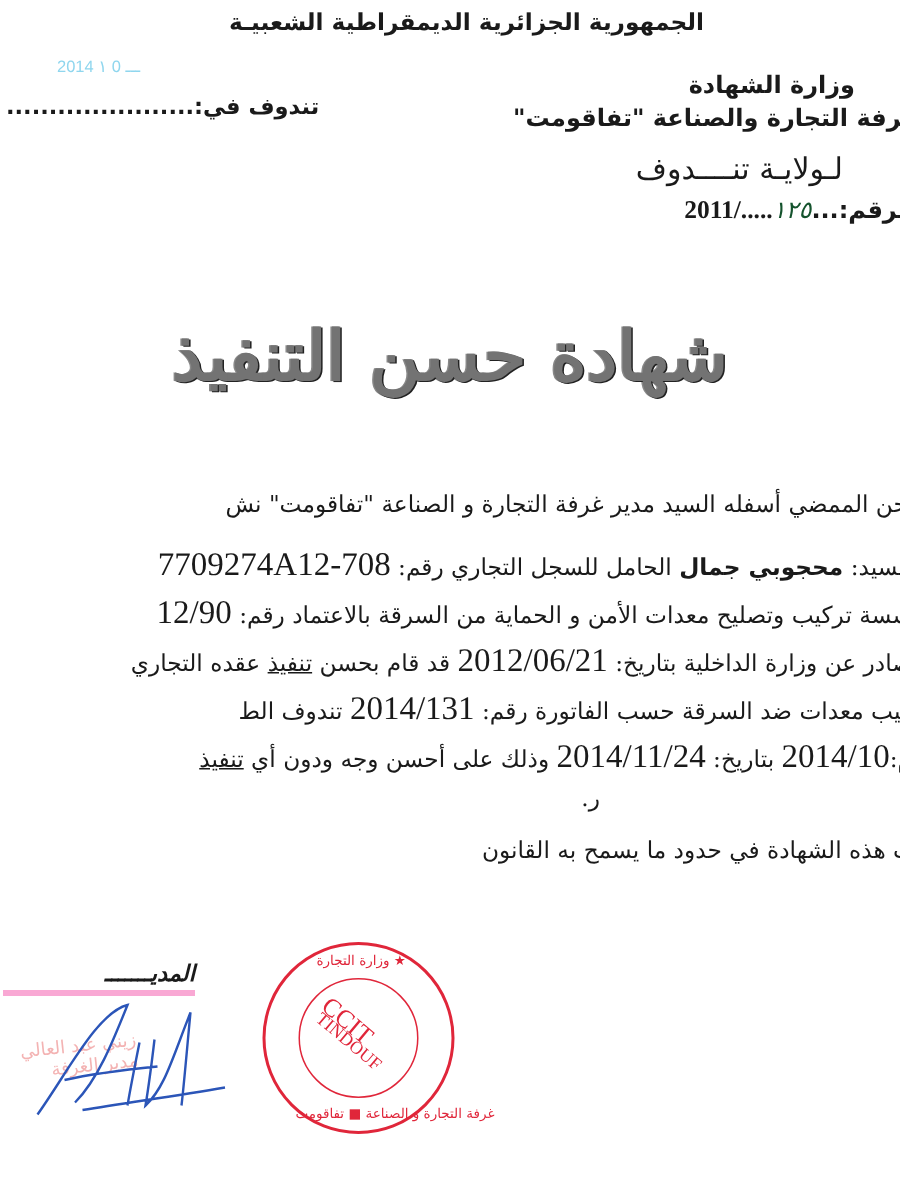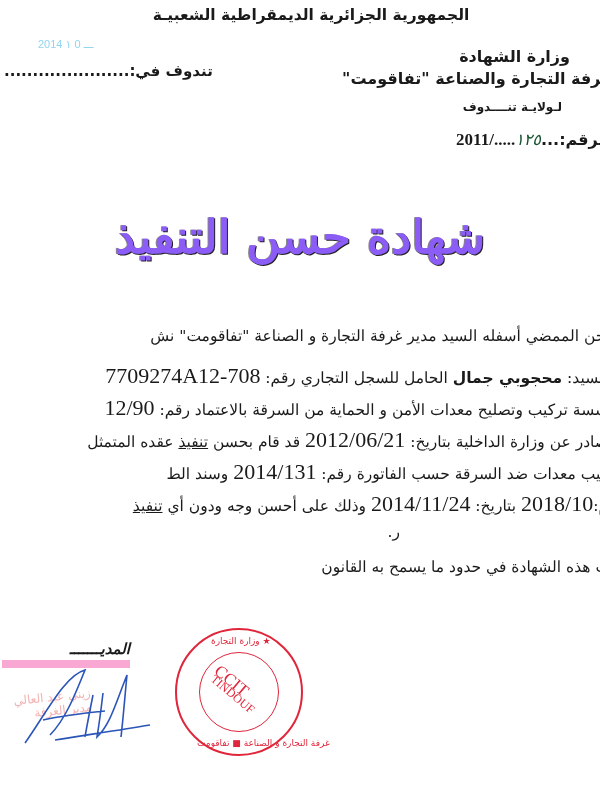--- a/index.html
+++ b/index.html
@@ -10,47 +10,47 @@
   }
   .abs { position:absolute; white-space:nowrap; }
   .rtl { direction:rtl; unicode-bidi:embed; }
 
   .republic { top:6px; left:146px; width:330px; text-align:center; font-size:15.5px; font-weight:bold; }
   .date-stamp { top:38px; left:38px; font-size:11px; color:#8fd6ee; letter-spacing:1px; font-family:"Liberation Sans", sans-serif; }
   .city-date { top:62px; left:4px; font-size:15px; font-weight:bold; }
 
   .ministry { top:47px; right:30px; font-size:16px; font-weight:bold; }
   .chamber  { top:69px; right:-12px; font-size:16px; font-weight:bold; }
-  .wilaya   { top:100px; right:38px; font-size:12px; font-weight:bold; letter-spacing:1px; }
+  .wilaya   { top:100px; right:38px; font-size:20px; font-weight:normal; letter-spacing:1px; }
   .refnum   { top:130px; right:-4px; font-size:16px; font-weight:bold; }
   .refnum .hand { color:#14532d; font-style:italic; font-weight:normal; font-family:"DejaVu Serif", serif;margin-top:37px; }
   .refnum .num { font-family:"Liberation Serif", serif; font-weight:bold; font-size:17px; }
 
   .title {
     top:210px; left:90px; width:420px; text-align:center;
-    font-size:46px; font-weight:bold; color:#8b5cf6;
+    font-size:46px; font-weight:bold; color:#737373;
     text-shadow:1px 1px 0 #222, -1px 0 0 #888;
     font-family:"DejaVu Serif", serif; letter-spacing:1px;
   }
 
   .body-line { right:-8px; font-size:15.5px; font-family:"DejaVu Serif","Liberation Serif", serif; }
   .body-line b { font-weight:bold; font-family:"DejaVu Sans", sans-serif; }
   .body-line .lat { font-family:"Liberation Serif", serif; font-size:22px;text-align:center; }
   .body-line u { text-decoration:underline; }
   .l1 { top:327px; right:-10px; }
   .l2 { top:363px; }
   .l3 { top:395px; }
   .l4 { top:427px; }
   .l5 { top:459px; }
   .l6 { top:491px; }
   .l7 { top:523px; right:200px; }
   .l8 { top:558px; right:-10px; }
 
   .director { top:640px; left:2px; width:128px; text-align:right; font-size:15px; font-weight:bold; font-style:italic;
-              border-bottom:8px solid #f9a8d4; padding-bottom:2px; }
+              border-bottom:4px solid #f9a8d4; padding-bottom:2px; }
 
   .signature { top:665px; left:15px; width:140px; height:80px; }
   .name-stamp { top:690px; left:14px; color:#f2a6a6; font-size:12px; transform:rotate(-6deg); opacity:.85; }
 
   .seal {
     top:628px; left:175px; width:128px; height:128px; border-radius:50%;
     border:2px solid #e0263a; box-sizing:border-box;
   }
   .seal-inner {
     position:absolute; top:22px; left:22px; width:80px; height:80px; border-radius:50%;
@@ -81,27 +81,27 @@
 <div class="abs rtl title">شهادة حسن التنفيذ</div>
 
 <div class="abs rtl body-line l1">نحن الممضي أسفله السيد مدير غرفة التجارة و الصناعة "تفاقومت" نش</div>
 <div class="abs rtl body-line l2">
   <span>السيد: </span><b>محجوبي جمال</b><span> الحامل للسجل التجاري رقم: </span><span class="lat">708-7709274A12</span>
 </div>
 <div class="abs rtl body-line l3">
   <span>سسة تركيب وتصليح معدات الأمن و الحماية من السرقة بالاعتماد رقم: </span><span class="lat">12/90</span>
 </div>
 <div class="abs rtl body-line l4">
-  <span>صادر عن وزارة الداخلية بتاريخ: </span><span class="lat">2012/06/21</span><span> قد قام بحسن </span><u>تنفيذ</u><span> عقده المتمثل</span>
+  <span>صادر عن وزارة الداخلية بتاريخ: </span><span class="lat">2012/06/21</span><span> قد قام بحسن </span><u>تنفيذ</u><span> عقده التجاري</span>
 </div>
 <div class="abs rtl body-line l5">
-  <span>كيب معدات ضد السرقة حسب الفاتورة رقم: </span><span class="lat">2014/131</span><span> وسند الط</span>
+  <span>كيب معدات ضد السرقة حسب الفاتورة رقم: </span><span class="lat">2014/131</span><span> تندوف الط</span>
 </div>
 <div class="abs rtl body-line l6">
-  <span>م:</span><span class="lat">2018/10</span><span> بتاريخ: </span><span class="lat">2014/11/24</span><span> وذلك على أحسن وجه ودون أي </span><u>تنفيذ</u>
+  <span>م:</span><span class="lat">2014/10</span><span> بتاريخ: </span><span class="lat">2014/11/24</span><span> وذلك على أحسن وجه ودون أي </span><u>تنفيذ</u>
 </div>
 <div class="abs rtl body-line l7">ر.</div>
 <div class="abs rtl body-line l8">ت هذه الشهادة في حدود ما يسمح به القانون</div>
 
 <div class="abs rtl director">المديـــــــ</div>
 
 <div class="abs rtl name-stamp">
   <div>زيني عبد العالي</div>
   <div>مدير الغرفة</div>
 </div>

